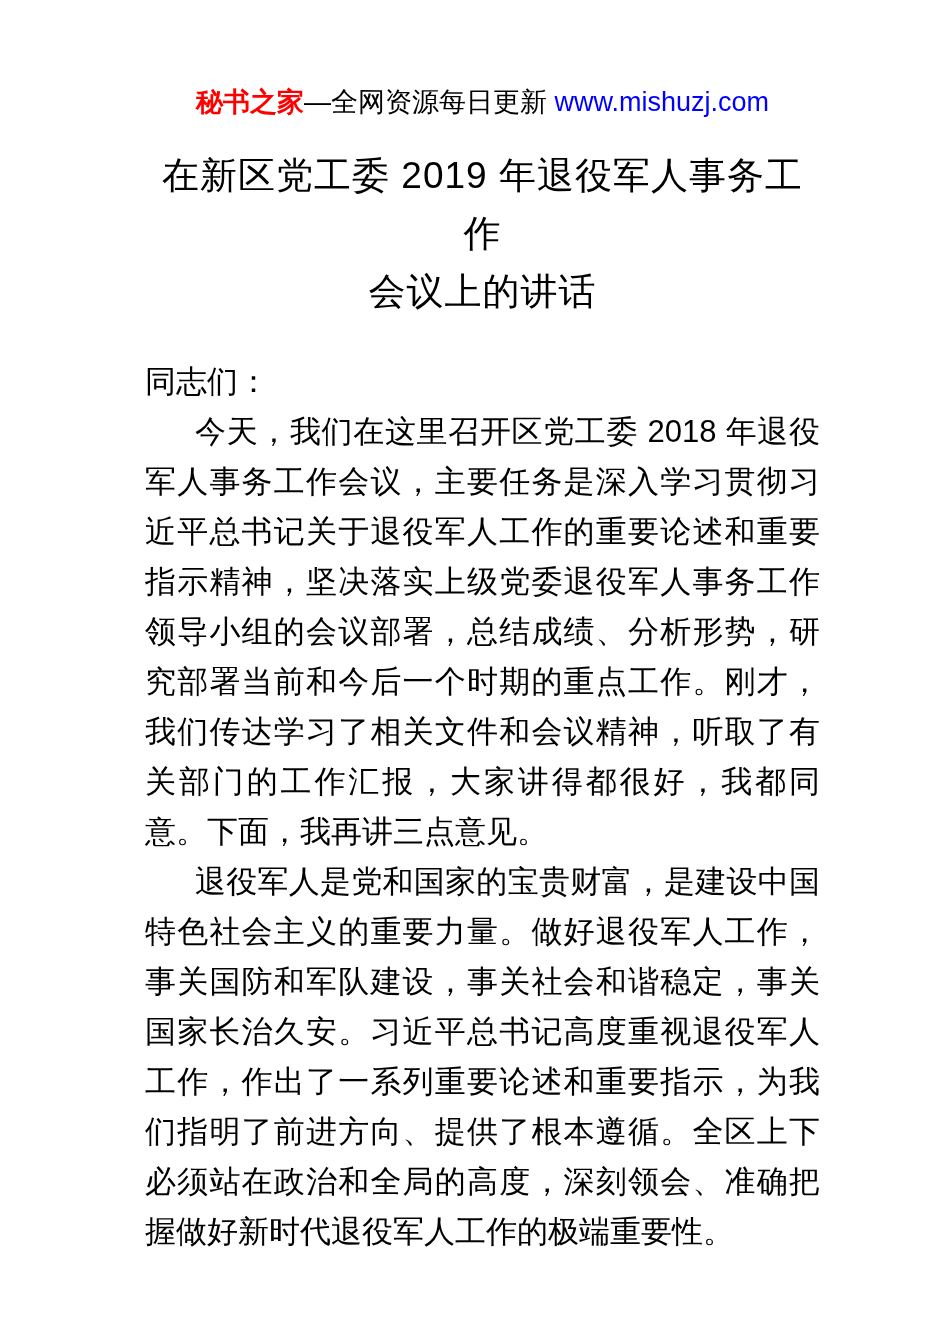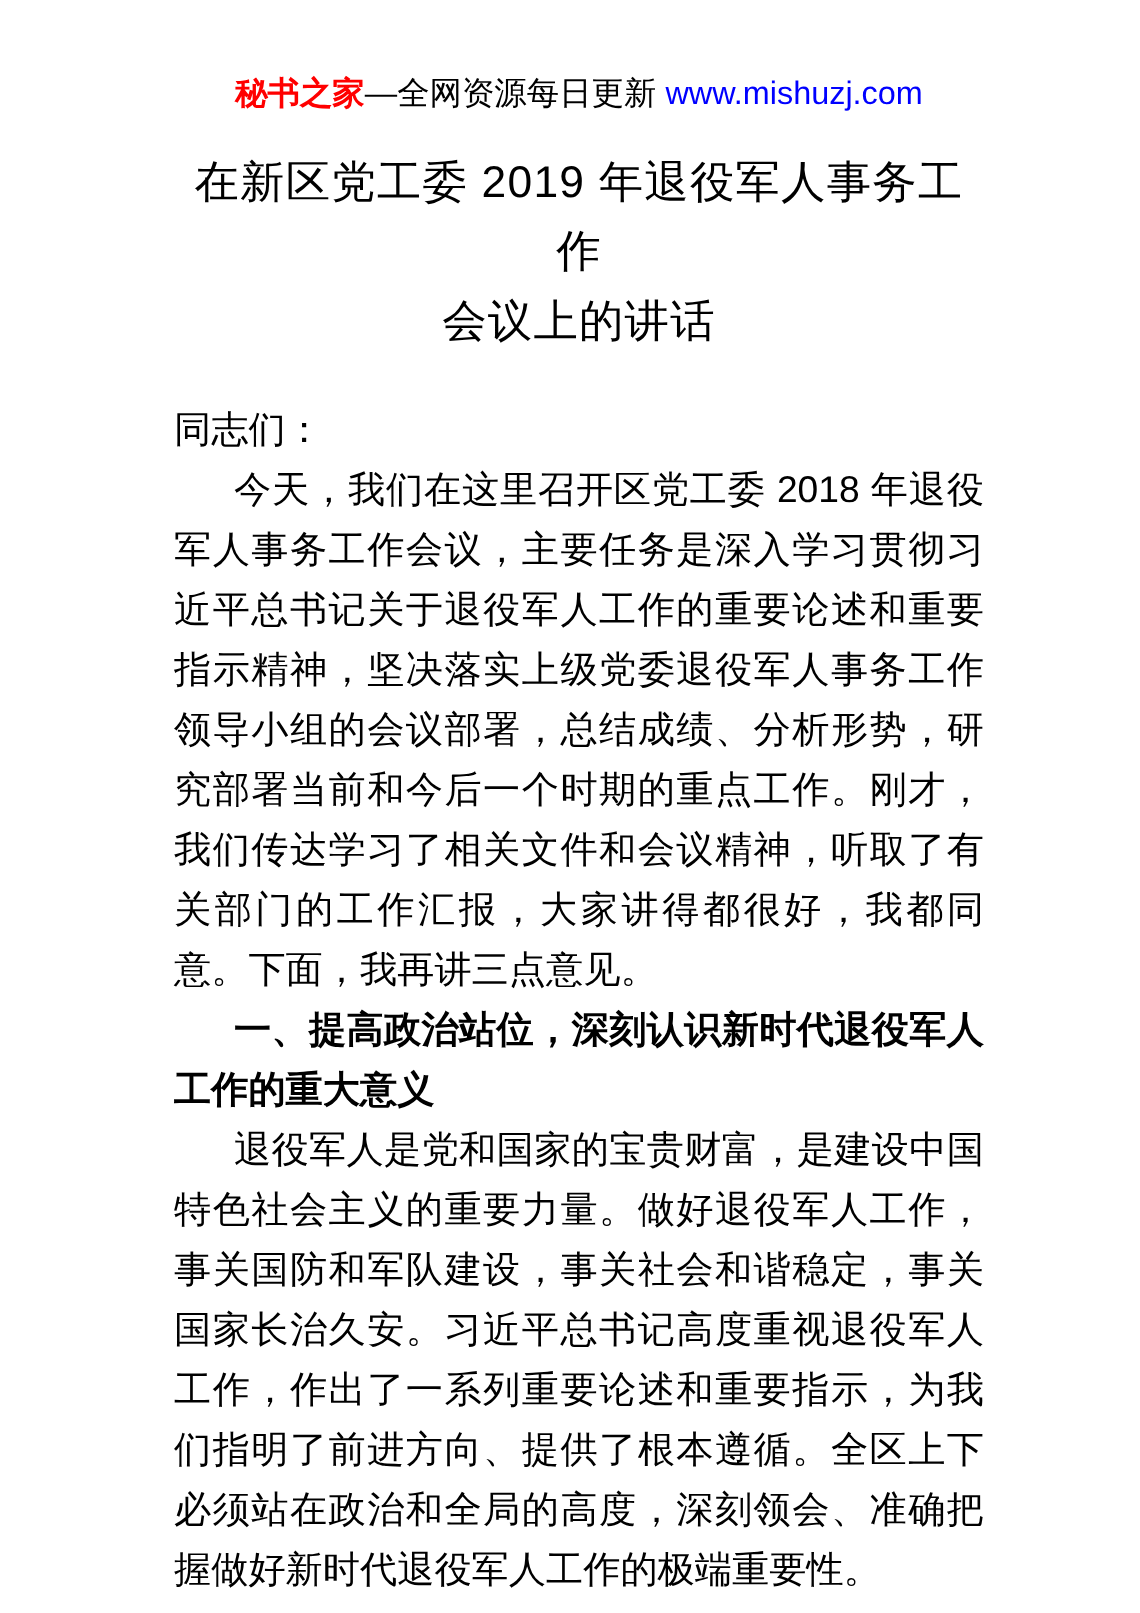--- a/index.html
+++ b/index.html
@@ -11,21 +11,21 @@
     height: 1344px;
     background: #ffffff;
     color: #000000;
     font-family: "Liberation Sans", sans-serif;
     overflow: hidden;
   }
   .page {
     box-sizing: border-box;
     width: 950px;
     height: 1344px;
-    padding: 61px 130px 0 145px;
+    padding: 85px 130px 0 145px;
   }
   .header-line {
     text-align: center;
     font-size: 27px;
     line-height: 34px;
     white-space: nowrap;
   }
   .brand {
     color: #ff0000;
     font-weight: 700;
@@ -75,17 +75,16 @@
   <div class="header-line"><span class="brand">秘书之家</span><span class="tagline">—全网资源每日更新</span><span class="tagline"> </span><span class="site-url">www.mishuzj.com</span></div>
 
   <h1 class="doc-title">
     <span class="title-line">在新区党工委 2019 年退役军人事务工作</span>
     <span class="title-line">会议上的讲话</span>
   </h1>
 
   <div class="doc-body">
     <p class="greeting">同志们：</p>
     <p class="para">今天，我们在这里召开区党工委 2018 年退役军人事务工作会议，主要任务是深入学习贯彻习近平总书记关于退役军人工作的重要论述和重要指示精神，坚决落实上级党委退役军人事务工作领导小组的会议部署，总结成绩、分析形势，研究部署当前和今后一个时期的重点工作。刚才，我们传达学习了相关文件和会议精神，听取了有关部门的工作汇报，大家讲得都很好，我都同意。下面，我再讲三点意见。</p>
-    <p class="para section-heading">一、提高政治站位，深刻认识新时代退役军人工作的重大意义</p>
     <p class="para">退役军人是党和国家的宝贵财富，是建设中国特色社会主义的重要力量。做好退役军人工作，事关国防和军队建设，事关社会和谐稳定，事关国家长治久安。习近平总书记高度重视退役军人工作，作出了一系列重要论述和重要指示，为我们指明了前进方向、提供了根本遵循。全区上下必须站在政治和全局的高度，深刻领会、准确把握做好新时代退役军人工作的极端重要性。</p>
   </div>
 
 </div>
 
 </body></html>

